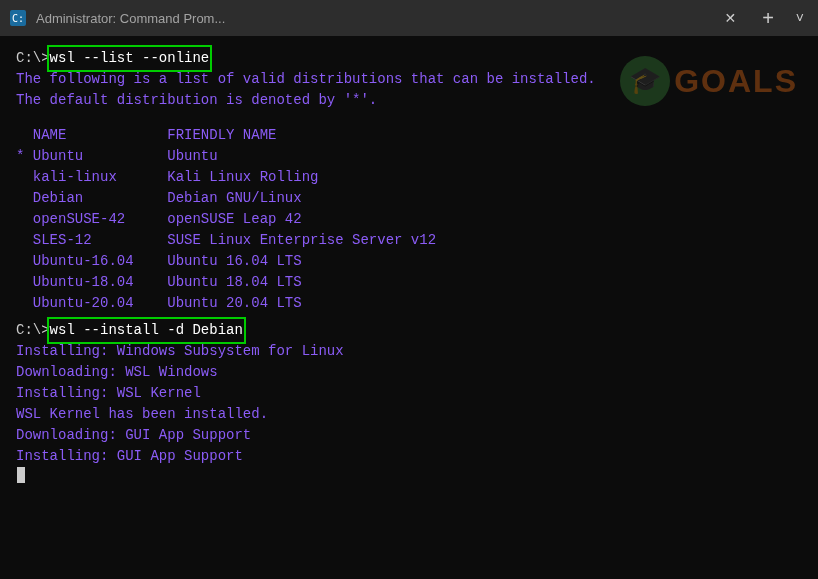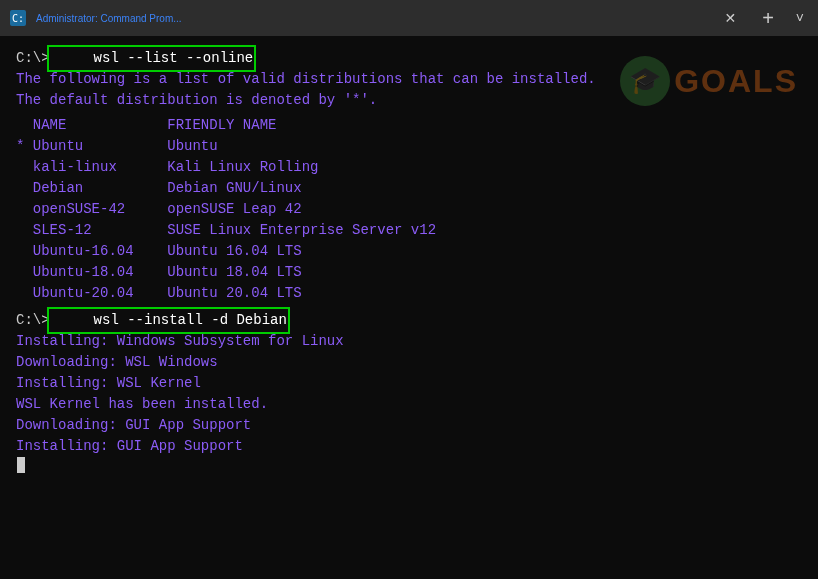--- a/index.html
+++ b/index.html
@@ -28,22 +28,22 @@
       align-items: center;
       justify-content: center;
     }
 
     .title-bar-icon svg {
       width: 16px;
       height: 16px;
     }
 
     .title-bar-title {
-      color: #3b82f6;
-      font-size: 10px;
+      color: #a3a3a3;
+      font-size: 13px;
       font-family: 'Segoe UI', sans-serif;
       flex: 1;
     }
 
     .title-bar-close {
       color: #ccc;
       font-size: 14px;
       background: none;
       border: none;
       cursor: pointer;
@@ -84,29 +84,28 @@
       font-size: 14px;
       line-height: 1.5;
       white-space: pre;
     }
 
     .cmd-highlight {
       color: #ffffff;
       background: transparent;
       outline: 2px solid #00cc00;
       outline-offset: 1px;
-      padding-left: 44px;
     }
 
     .prompt {
       color: #cccccc;
     }
 
     .table-section {
-      margin-top: 4px;
+      margin-top: 14px;
       margin-bottom: 4px;
     }
 
     .terminal-line {
       display: flex;
       line-height: 1.55;
     }
 
     .watermark {
       position: absolute;

